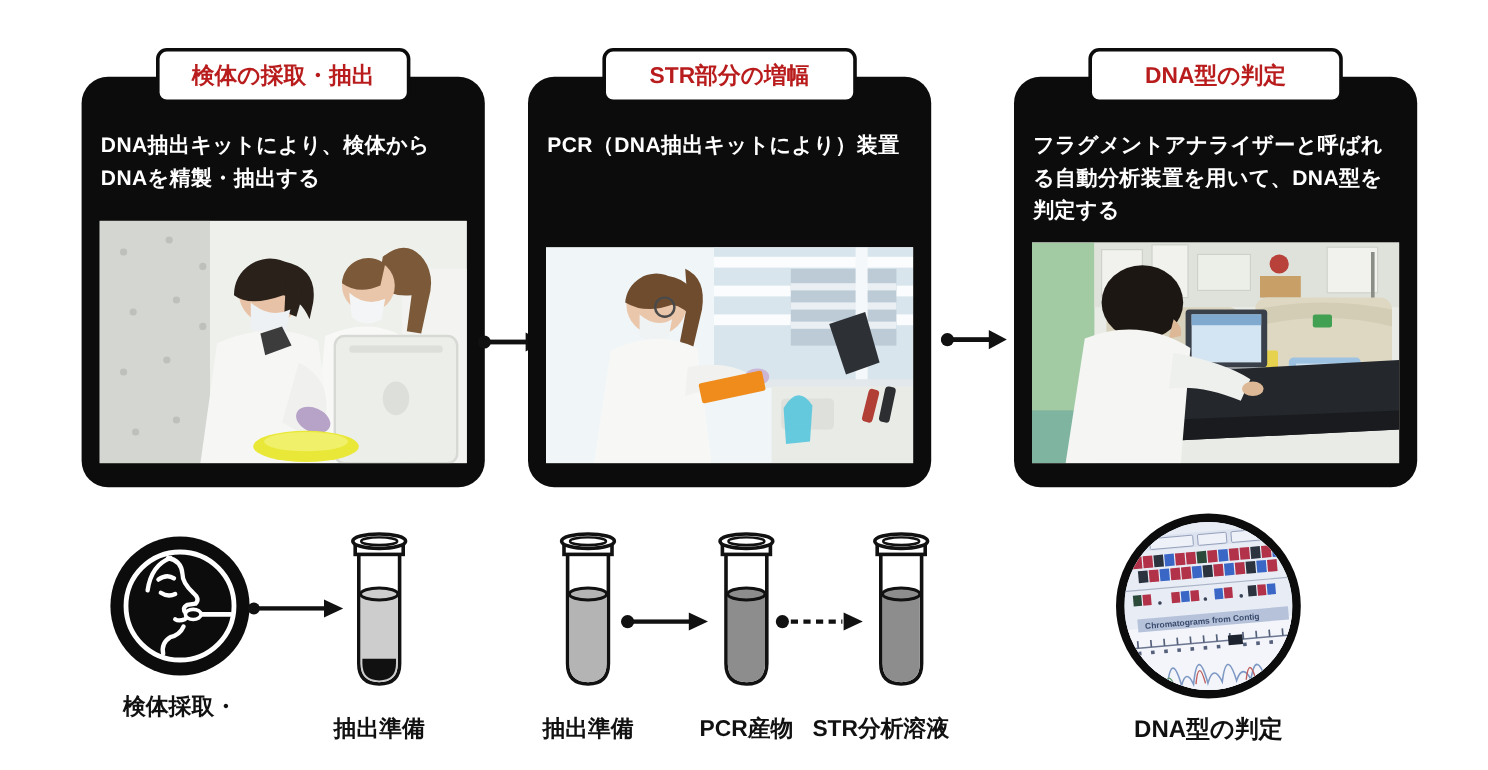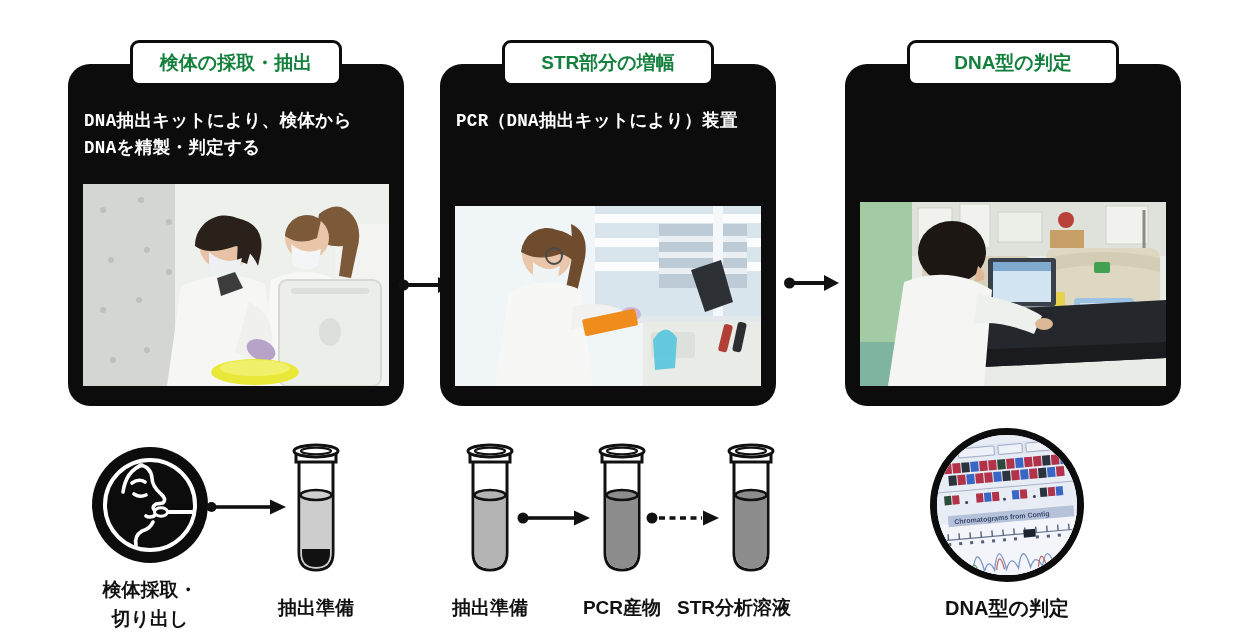--- a/index.html
+++ b/index.html
@@ -5,25 +5,25 @@
   html,body{margin:0;padding:0;background:#fff;}
   .canvas{
     position:relative;width:1240px;height:642px;background:#ffffff;overflow:hidden;
     font-family:"Liberation Sans","DejaVu Sans",sans-serif;color:#111;
   }
   .card{position:absolute;width:336px;height:342px;background:#0c0c0c;border-radius:22px;}
   .badge{
     position:absolute;top:-24px;left:50%;transform:translateX(-50%);
     box-sizing:border-box;min-width:212px;text-align:center;
     background:#ffffff;border:3px solid #0c0c0c;border-radius:9px;
-    padding:7px 18px;font-size:19px;font-weight:bold;white-space:nowrap;color:#15803d;
+    padding:7px 18px;font-size:19px;font-weight:bold;white-space:nowrap;color:#b91c1c;
   }
   .card-text{margin:44px 16px 0;color:#ffffff;font-size:17.5px;font-weight:bold;
     line-height:1.55;letter-spacing:0.02em;}
-  .card-line{white-space:pre-wrap;font-family:Liberation Mono, monospace;}
+  .card-line{white-space:pre-wrap;}
   .photo{position:absolute;left:15px;right:15px;bottom:20px;overflow:hidden;background:#e4e6e2;}
   .photo svg{width:100%;height:100%;display:block;}
   .abs{position:absolute;}
   .label{position:absolute;font-weight:bold;font-size:19px;color:#111;
     text-align:center;line-height:1.5;}
   .label.big{font-size:20px;}
   .result-circle{
     position:absolute;left:930px;top:428px;width:140px;height:140px;
     border:7px solid #0c0c0c;border-radius:50%;overflow:hidden;background:#e7ecf5;
   }
@@ -31,21 +31,21 @@
 </style>
 </head>
 <body>
 
 <div class="canvas">
 
   <section class="card" style="left:68px;top:64px;">
     <div class="badge">検体の採取・抽出</div>
     <div class="card-text">
       <div class="card-line">DNA抽出キットにより、検体から</div>
-      <div class="card-line">DNAを精製・判定する</div>
+      <div class="card-line">DNAを精製・抽出する</div>
     </div>
     <div class="photo" style="height:202px;">
       <svg viewBox="0 0 306 202" preserveAspectRatio="none">
         <rect width="306" height="202" fill="#eef0ec"></rect>
         <rect width="92" height="202" fill="#d3d6d1"></rect>
         <g fill="#bdc0bb">
           <circle cx="20" cy="26" r="3"></circle>
             <circle cx="58" cy="16" r="3"></circle>
             <circle cx="86" cy="38" r="3"></circle>
           <circle cx="28" cy="76" r="3"></circle>
@@ -124,20 +124,25 @@
   </section>
 
   <svg class="abs" style="left:784px;top:272px;" width="56" height="22" viewBox="0 0 56 22">
     <circle cx="5.5" cy="11" r="5.5" fill="#111"></circle>
     <rect x="5" y="9" width="36" height="4" fill="#111"></rect>
     <polygon points="40,3 55,11 40,19" fill="#111"></polygon>
   </svg>
 
   <section class="card" style="left:845px;top:64px;">
     <div class="badge">DNA型の判定</div>
+    <div class="card-text">
+      <div class="card-line">フラグメントアナライザーと呼ばれ</div>
+      <div class="card-line">る自動分析装置を用いて、DNA型を</div>
+      <div class="card-line">判定する</div>
+    </div>
     <div class="photo" style="height:184px;">
       <svg viewBox="0 0 306 184" preserveAspectRatio="none">
         <rect width="306" height="184" fill="#e9ece6"></rect>
         <rect x="0" y="0" width="52" height="184" fill="#a2cba3"></rect>
         <rect x="0" y="140" width="52" height="44" fill="#7fb4a0"></rect>
         <rect x="52" y="0" width="254" height="54" fill="#dfe2db"></rect>
         <rect x="58" y="6" width="34" height="40" fill="#f1f2ee" stroke="#cfd2cb"></rect>
         <rect x="100" y="2" width="30" height="44" fill="#f1f2ee" stroke="#cfd2cb"></rect>
         <rect x="138" y="10" width="44" height="30" fill="#eceee8" stroke="#cfd2cb"></rect>
         <rect x="246" y="4" width="42" height="38" fill="#f1f2ee" stroke="#cfd2cb"></rect>
@@ -323,21 +328,20 @@
         <rect x="84" y="96" width="12" height="8" fill="#1d2430"></rect>
         <path d="M2,134 Q6,108 10,134 Q15,98 20,134 Q25,116 30,134 Q36,104 42,134 Q47,120 52,134 Q58,102 64,134 Q70,118 76,134 Q82,106 88,134 Q94,120 100,134 Q106,110 112,134 Q118,124 124,134 Q130,116 136,134" stroke="#7d98c4" stroke-width="1.3" fill="none"></path>
         <path d="M54,134 Q58,112 62,134 M96,134 Q100,114 104,134" stroke="#c0605f" stroke-width="1.2" fill="none"></path>
         <path d="M28,134 Q32,120 36,134 M116,134 Q120,122 124,134" stroke="#5f9b6f" stroke-width="1.2" fill="none"></path>
       </g>
     </svg>
   </div>
 
   <div class="label" style="left:70px;top:576px;width:160px;">
     <div>検体採取・</div>
-    <div>切り出し</div>
   </div>
   <div class="label" style="left:236px;top:594px;width:160px;">抽出準備</div>
   <div class="label" style="left:410px;top:594px;width:160px;">抽出準備</div>
   <div class="label" style="left:542px;top:594px;width:160px;">PCR産物</div>
   <div class="label" style="left:654px;top:594px;width:160px;">STR分析溶液</div>
   <div class="label big" style="left:917px;top:593px;width:180px;">DNA型の判定</div>
 
 </div>
 
 </body></html>

